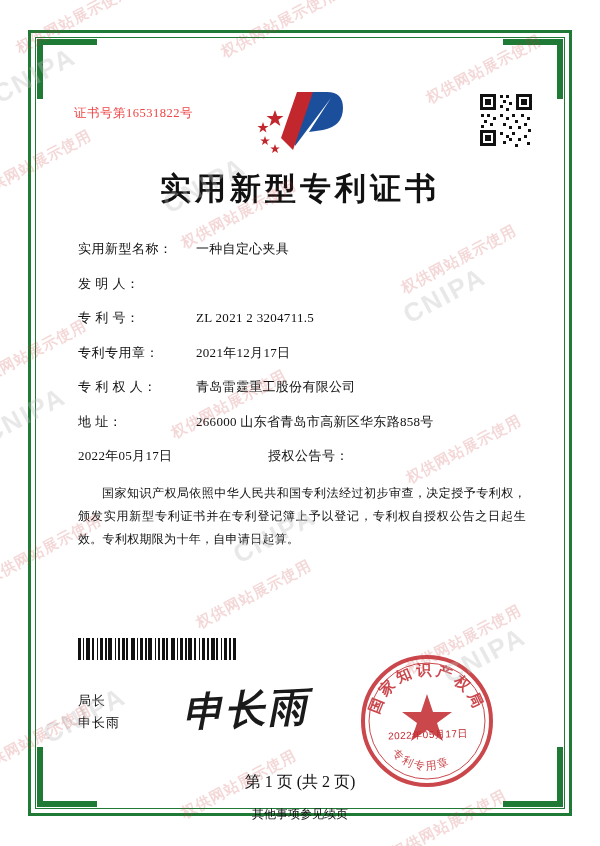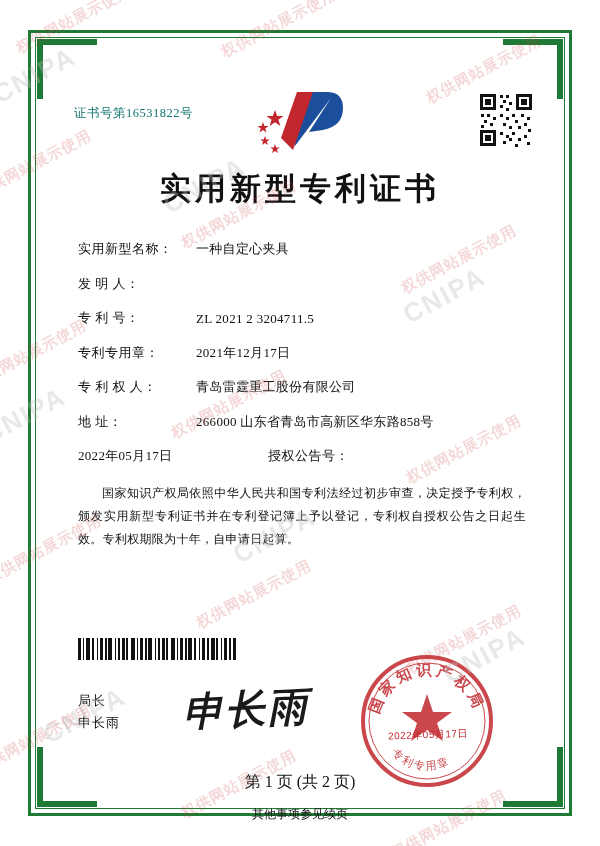--- a/index.html
+++ b/index.html
@@ -70,21 +70,21 @@
     width: 544px;
     height: 786px;
     z-index: 3;
   }
 
   .cert-no {
     position: absolute;
     left: 46px;
     top: 75px;
     font-size: 12.5px;
-    color: #0f766e;
+    color: #ef4444;
     letter-spacing: 0.5px;
   }
 
   
   .qr {
     position: absolute;
     right: 38px;
     top: 62px;
     width: 56px;
     height: 56px;
@@ -115,21 +115,21 @@
   }
 
   .fields {
     position: absolute;
     left: 50px;
     top: 210px;
     width: 450px;
   }
   .field {
     display: flex;
-    align-items: flex-end;
+    align-items: center;
     margin-bottom: 16.5px;
     font-size: 13px;
     color: #111;
   }
   .field .lbl {
     width: 118px;
     flex: 0 0 118px;
     letter-spacing: 0.5px;
   }
   .field .val {

